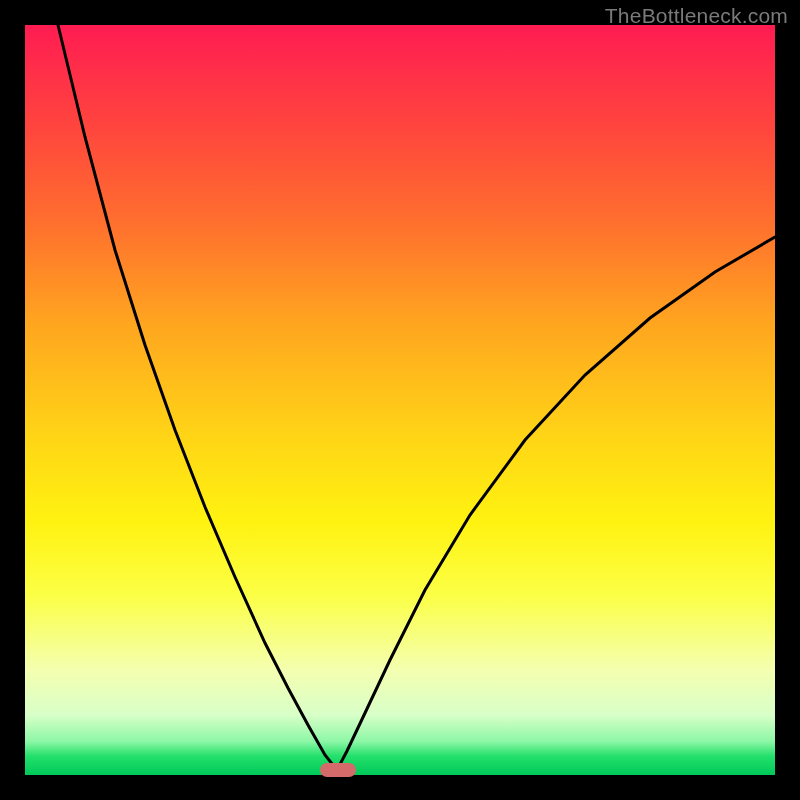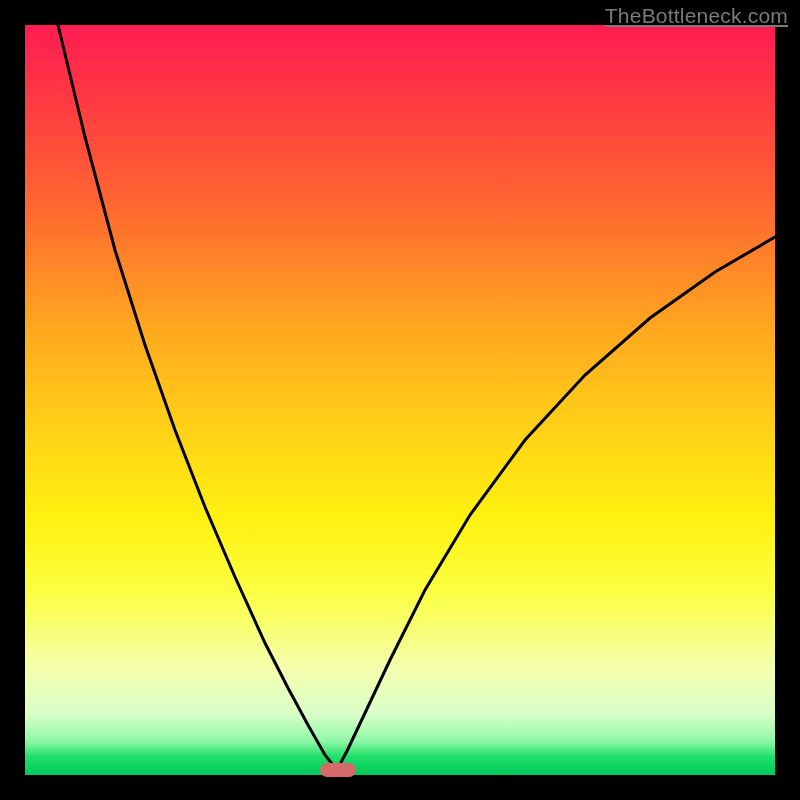--- a/index.html
+++ b/index.html
@@ -44,21 +44,20 @@
   }
   .watermark {
     position: absolute;
     top: 4px;
     right: 12px;
     color: #7a7a7a;
     font-size: 21px;
     font-weight: 500;
     letter-spacing: 0.2px;
     user-select: none;
-    text-decoration: underline;
   }
   svg.curve {
     position: absolute;
     left: 0;
     top: 0;
     width: 750px;
     height: 750px;
     overflow: visible;
   }
   .marker {

